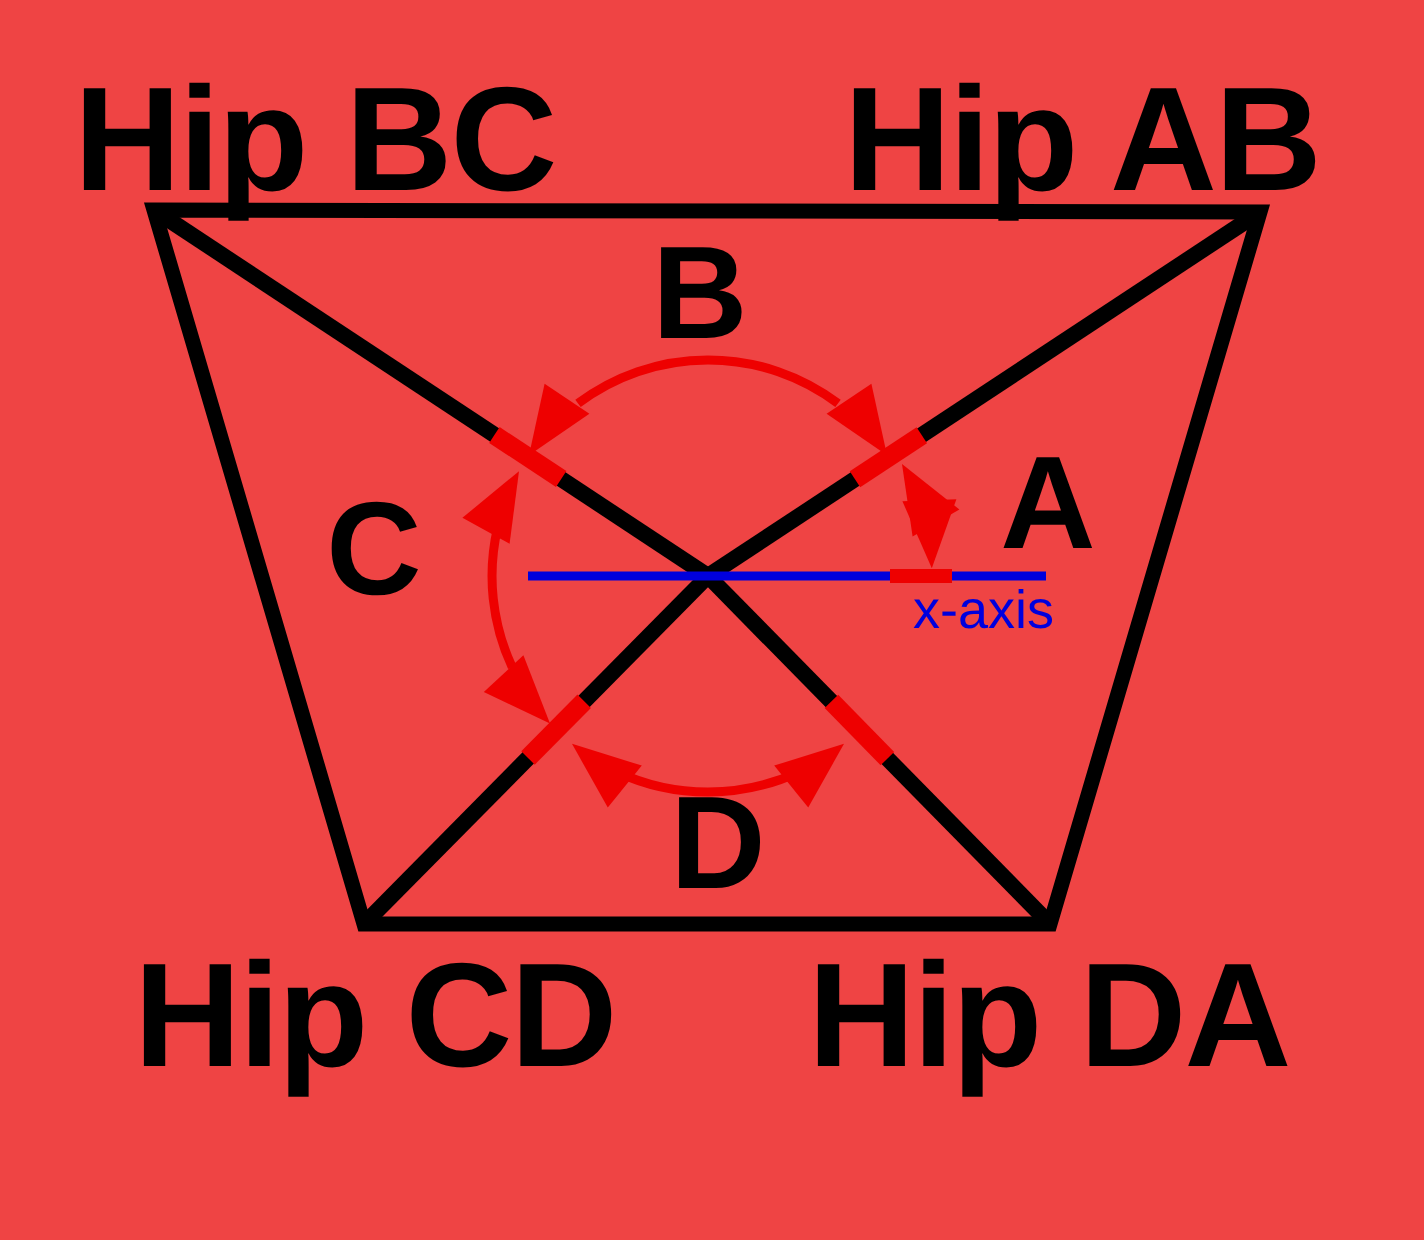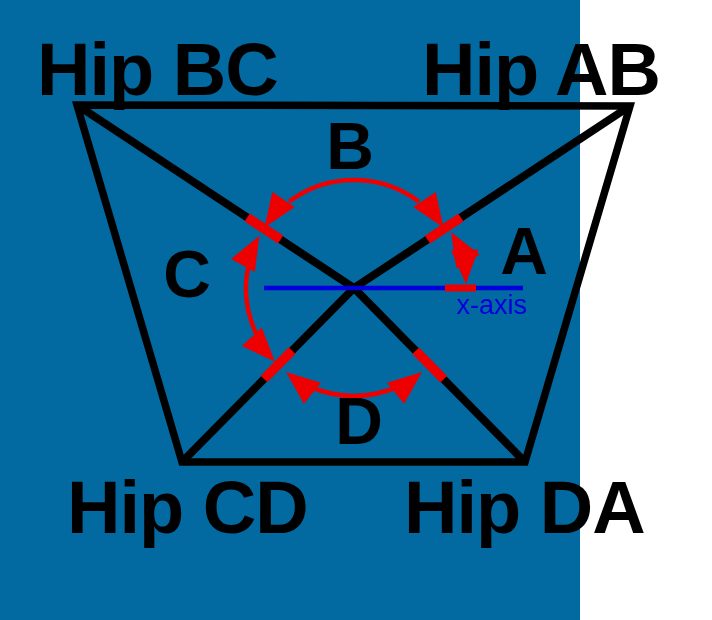--- a/index.html
+++ b/index.html
@@ -6,23 +6,23 @@
     margin: 0;
     padding: 0;
     background: #ffffff;
     width: 712px;
     height: 620px;
     overflow: hidden;
     font-family: "Liberation Sans", sans-serif;
   }
   .stage {
     position: relative;
-    width: 580px;
+    width: 712px;
     height: 620px;
-    background: #0369a1;
+    background: #ef4444;
   }
   svg { display: block; }
   .corner-label {
     font-family: "Liberation Sans", "DejaVu Sans", sans-serif;
     font-weight: bold;
     font-size: 74px;
     letter-spacing: -1px;
   }
   .quadrant-label {
     font-family: "Liberation Sans", "DejaVu Sans", sans-serif;

